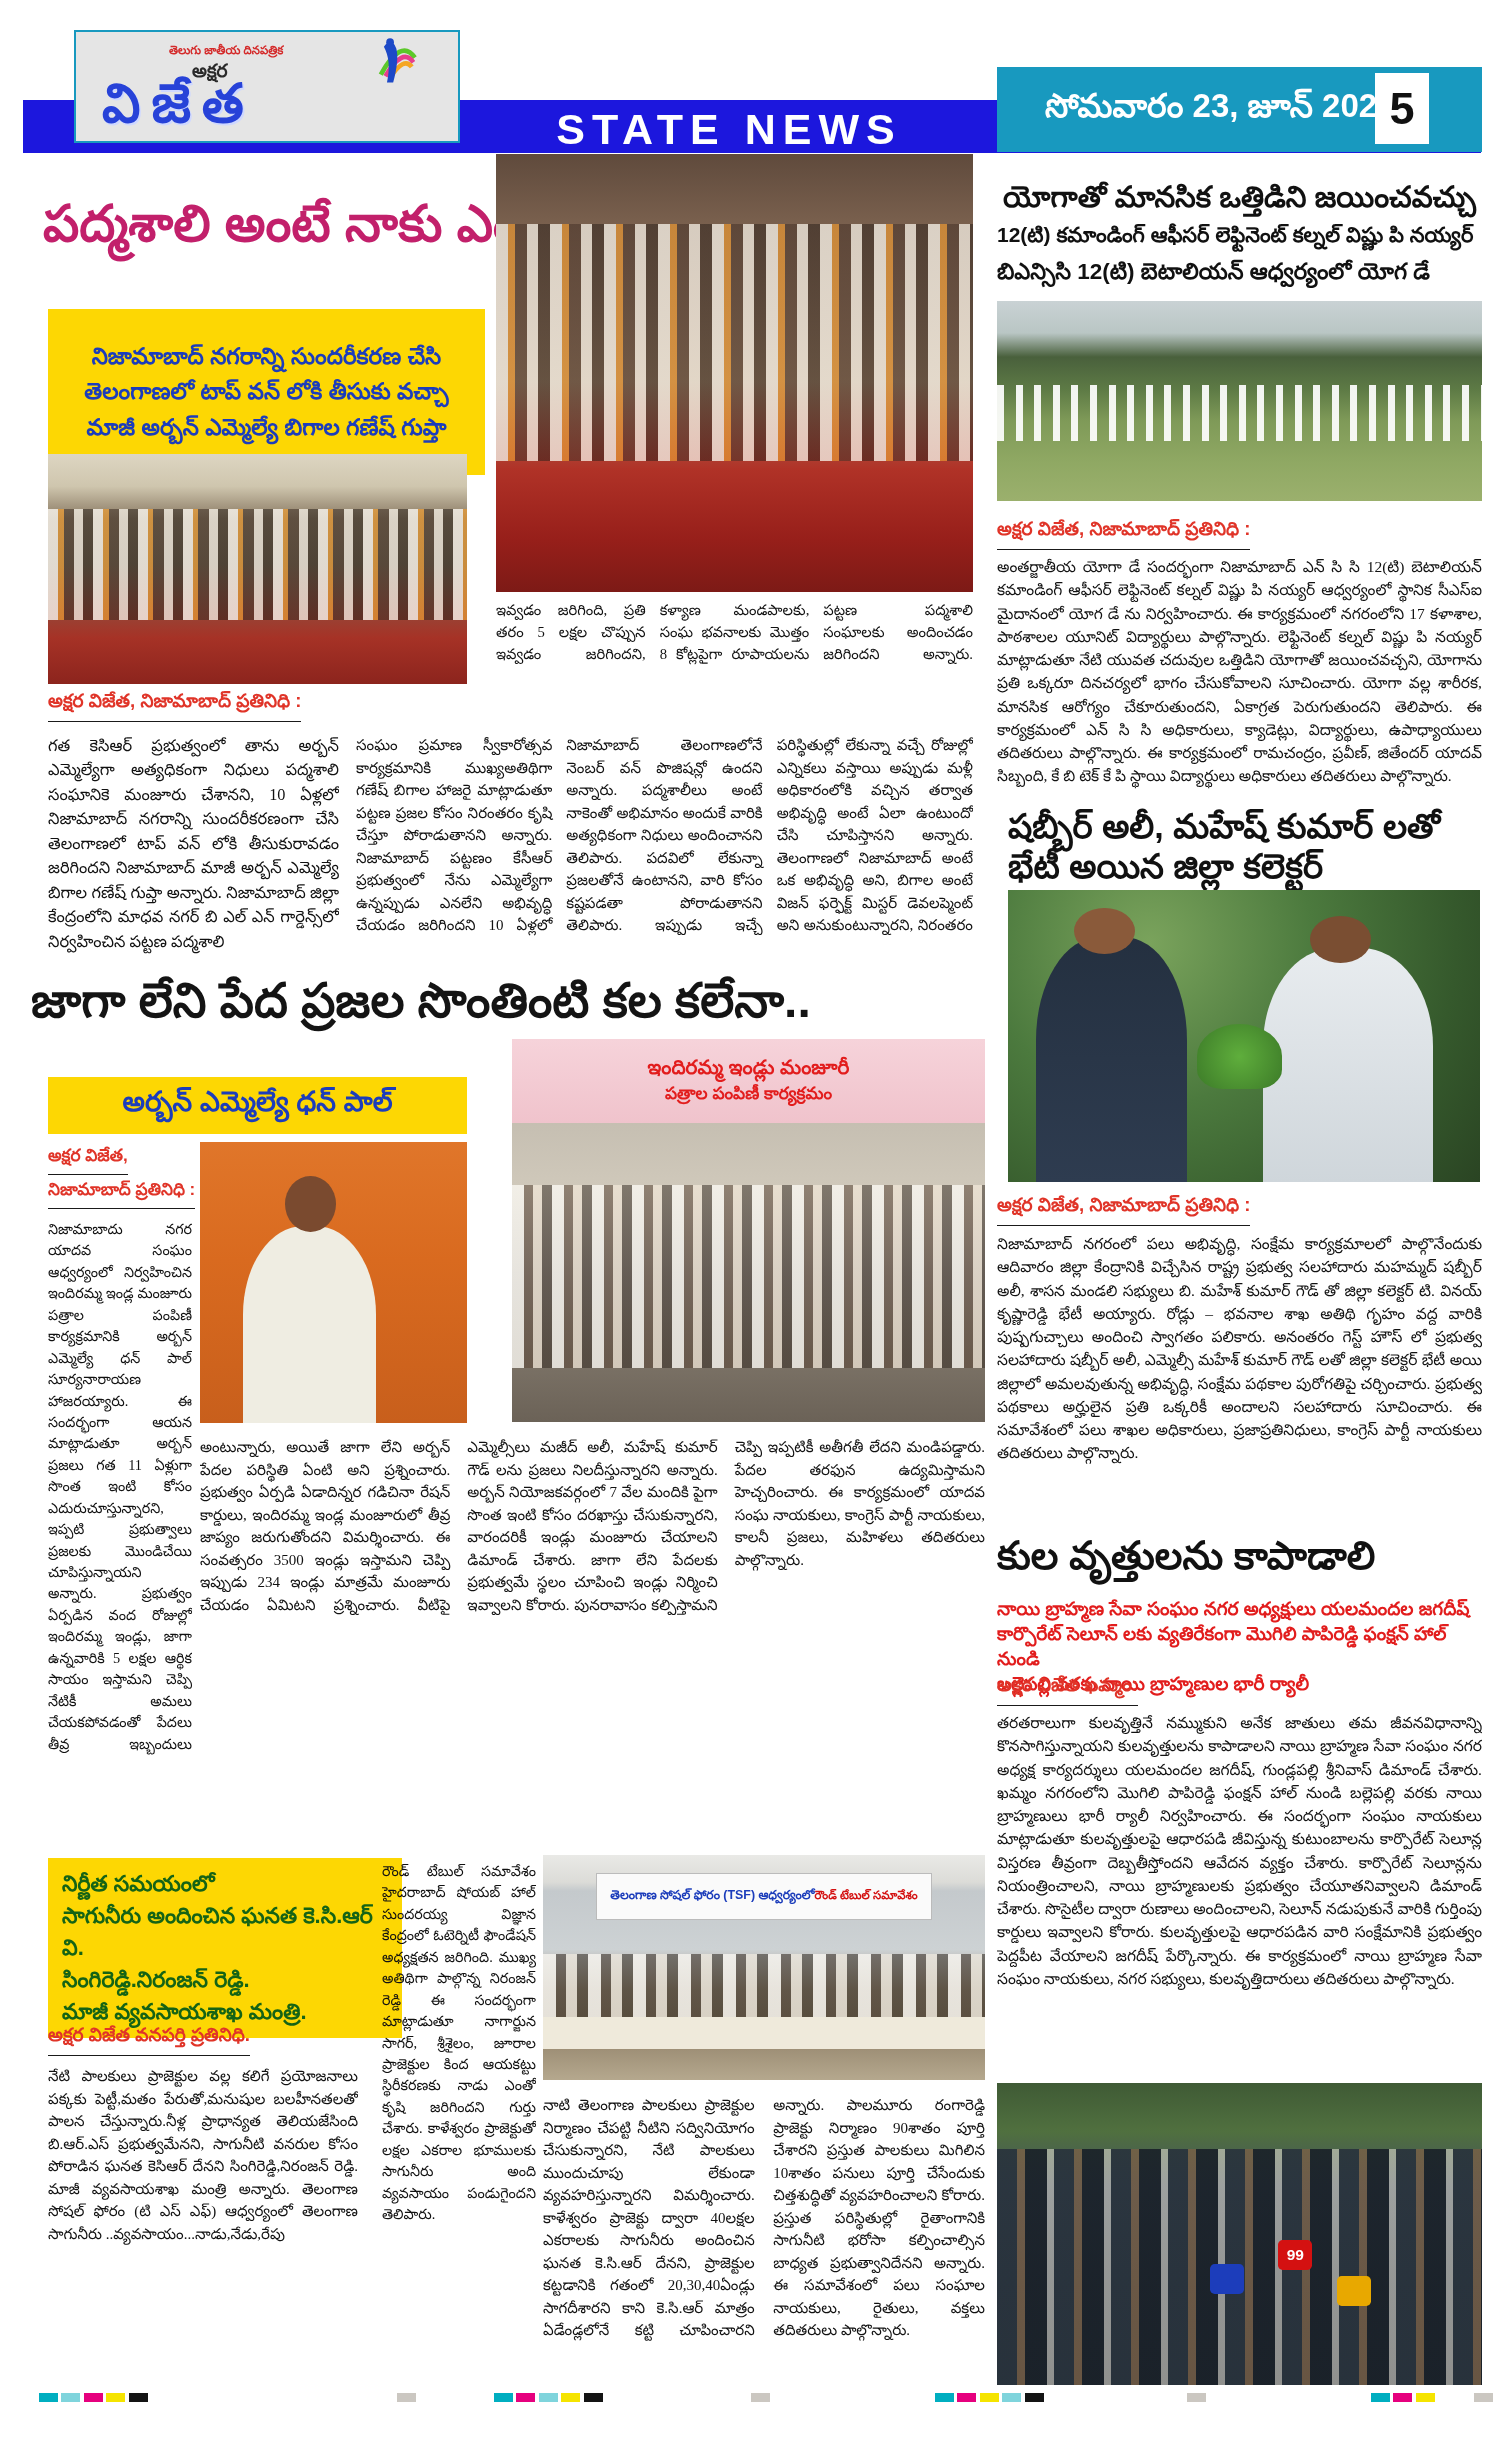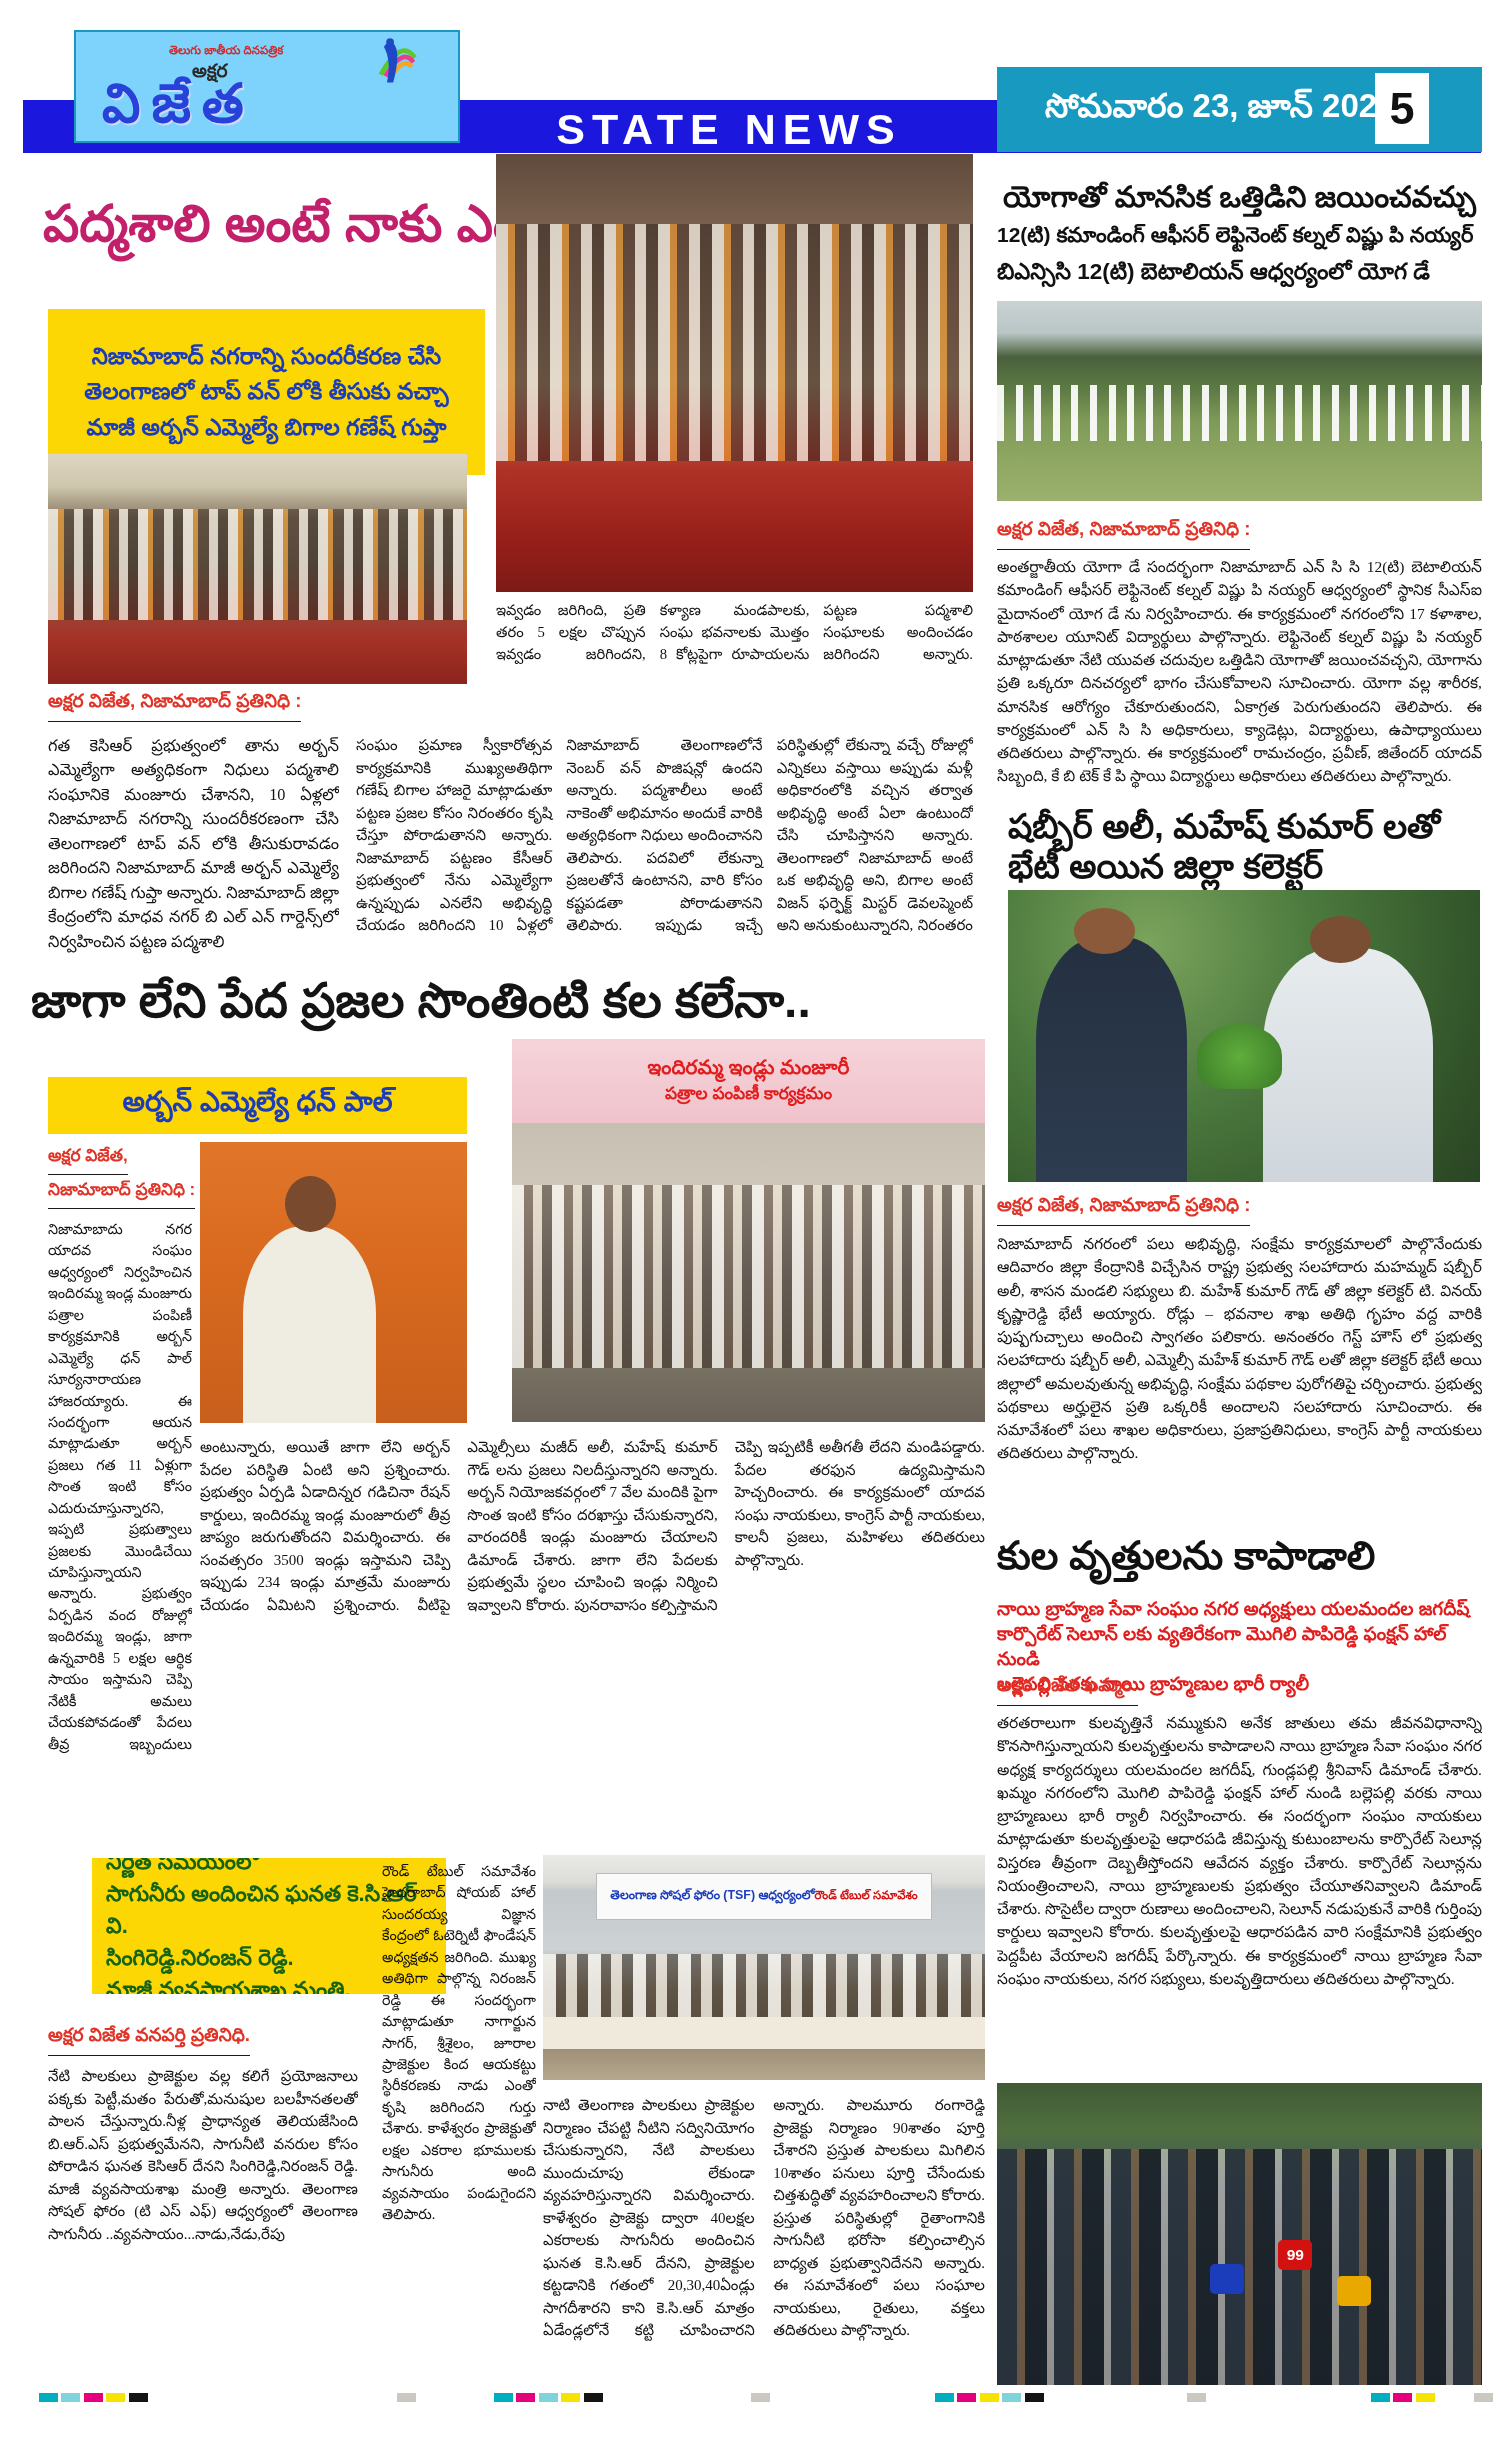--- a/index.html
+++ b/index.html
@@ -12,21 +12,21 @@
   .body-txt{font-size:15.5px;line-height:1.5;text-align:justify;overflow:hidden;}
   .yellow-box{background:#fdd703;display:flex;align-items:center;justify-content:center;
               font-family:"Liberation Sans",sans-serif;font-weight:bold;overflow:hidden;}
   .photo{position:absolute;overflow:hidden;}
   .crowd{position:absolute;left:0;right:0;}
   
   .blue-band{background:#1c17dd;}
   .teal-box{background:#1899bf;display:flex;align-items:center;}
   .state-news{color:#ffffff;font-family:"Liberation Sans",sans-serif;font-weight:900;
               font-size:43px;letter-spacing:7px;text-align:center;}
-  .logo-box{background:#7dd3fc;border:2.3px solid #1899bf;}
+  .logo-box{background:#e5e5e5;border:2.3px solid #1899bf;}
   
   .ph-a-main{background:linear-gradient(180deg,#5f4a3c 0%,#7d6350 18%,#93775f 38%,#a4876a 52%,#b03227 72%,#971f1a 88%,#7d1a16 100%);}
   .ph-a-main .crowd{top:16%;height:54%;background:repeating-linear-gradient(90deg,rgba(245,240,230,.78) 0 12.4px,rgba(232,150,50,.70) 12.4px 18.6px,rgba(70,50,40,.55) 18.6px 31px,rgba(250,245,235,.72) 31px 42px,rgba(40,30,25,.5) 42px 54px);}
   .ph-a-left{background:linear-gradient(180deg,#ddd6c2 0%,#cfc6ae 14%,#8a7a64 28%,#7a6a56 48%,#a63226 80%,#8c241d 100%);}
   .ph-a-left .crowd{top:24%;height:48%;background:repeating-linear-gradient(90deg,rgba(250,246,238,.8) 0 10px,rgba(235,155,50,.7) 10px 15.5px,rgba(60,45,35,.55) 15.5px 25.6px,rgba(245,240,230,.75) 25.6px 35px,rgba(35,28,22,.5) 35px 45px);}
   .ph-b{background:linear-gradient(180deg,#c9d2d4 0%,#b9c6c4 16%,#49603c 28%,#5d7a45 44%,#7f9a58 60%,#8fa863 80%,#9bb06d 100%);}
   .ph-b .rows{top:42%;height:28%;background:repeating-linear-gradient(90deg,rgba(255,255,255,.92) 0 7px,rgba(0,0,0,0) 7px 18.6px);}
   .ph-c{background:radial-gradient(circle at 30% 18%,#7aa35c,#4c7a3e 40%,#35592c 75%,#2a4423 100%);}
   .ph-c .fig-dark{position:absolute;left:6%;top:16%;width:32%;height:84%;background:linear-gradient(180deg,#243040,#2e3c50);border-radius:42% 42% 0 0;}
   .ph-c .fig-light{position:absolute;left:54%;top:20%;width:36%;height:80%;background:linear-gradient(180deg,#e8ecef,#cfd6db);border-radius:42% 42% 0 0;}
@@ -168,21 +168,21 @@
   <div class="abs body-txt" style="left:997px;top:1711px;width:485px;height:363px;font-size:15.5px;">తరతరాలుగా కులవృత్తినే నమ్ముకుని అనేక జాతులు తమ జీవనవిధానాన్ని కొనసాగిస్తున్నాయని కులవృత్తులను కాపాడాలని నాయి బ్రాహ్మణ సేవా సంఘం నగర అధ్యక్ష కార్యదర్శులు యలమందల జగదీష్, గుండ్లపల్లి శ్రీనివాస్ డిమాండ్ చేశారు. ఖమ్మం నగరంలోని మొగిలి పాపిరెడ్డి ఫంక్షన్ హాల్ నుండి బల్లెపల్లి వరకు నాయి బ్రాహ్మణులు భారీ ర్యాలీ నిర్వహించారు. ఈ సందర్భంగా సంఘం నాయకులు మాట్లాడుతూ కులవృత్తులపై ఆధారపడి జీవిస్తున్న కుటుంబాలను కార్పొరేట్ సెలూన్ల విస్తరణ తీవ్రంగా దెబ్బతీస్తోందని ఆవేదన వ్యక్తం చేశారు. కార్పొరేట్ సెలూన్లను నియంత్రించాలని, నాయి బ్రాహ్మణులకు ప్రభుత్వం చేయూతనివ్వాలని డిమాండ్ చేశారు. సొసైటీల ద్వారా రుణాలు అందించాలని, సెలూన్ నడుపుకునే వారికి గుర్తింపు కార్డులు ఇవ్వాలని కోరారు. కులవృత్తులపై ఆధారపడిన వారి సంక్షేమానికి ప్రభుత్వం పెద్దపీట వేయాలని జగదీష్ పేర్కొన్నారు. ఈ కార్యక్రమంలో నాయి బ్రాహ్మణ సేవా సంఘం నాయకులు, నగర సభ్యులు, కులవృత్తిదారులు తదితరులు పాల్గొన్నారు.</div>
 
   <div class="photo ph-e" style="left:997px;top:2083px;width:485px;height:302px;">
     <div class="crowd"></div>
     <div class="mic" style="left:58%;top:52%;background:#d41111;">99</div>
     <div class="mic" style="left:44%;top:60%;background:#1c3dbb;"></div>
     <div class="mic" style="left:70%;top:64%;background:#e8a800;"></div>
   </div>
 
 
-  <div class="abs yellow-box" style="left:48px;top:1858px;width:326px;height:136px;justify-content:flex-start;padding:0 14px;margin-left:44px;">
+  <div class="abs yellow-box" style="left:48px;top:1858px;width:326px;height:180px;justify-content:flex-start;padding:0 14px;">
     <div style="font-size:22px;color:#156315;line-height:1.45;text-align:left;">
       <div>నిర్ణీత సమయంలో</div>
       <div>సాగునీరు అందించిన ఘనత కె.సి.ఆర్ వి.</div>
       <div>సింగిరెడ్డి.నిరంజన్ రెడ్డి.</div>
       <div>మాజీ వ్యవసాయశాఖ మంత్రి.</div>
     </div>
   </div>
 
   <div class="abs byline" style="left:48px;top:2024px;"><span class="ul">అక్షర విజేత వనపర్తి ప్రతినిధి.</span></div>
 

